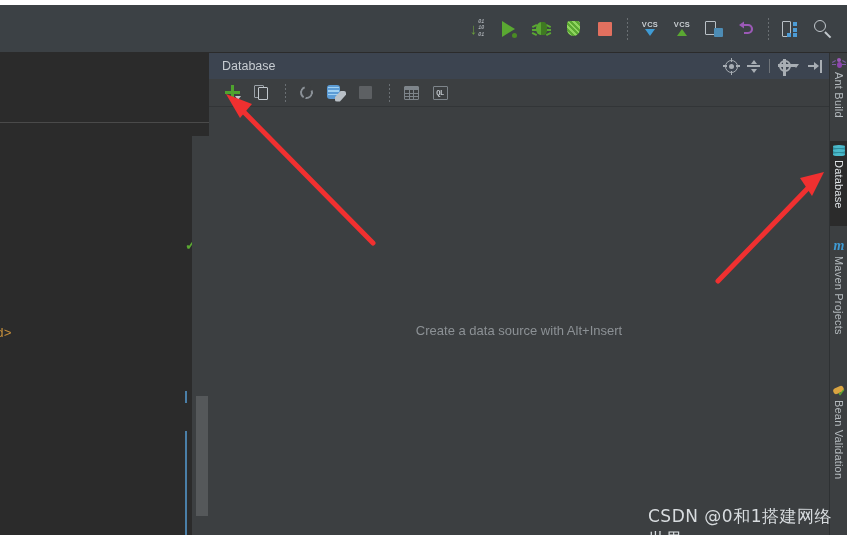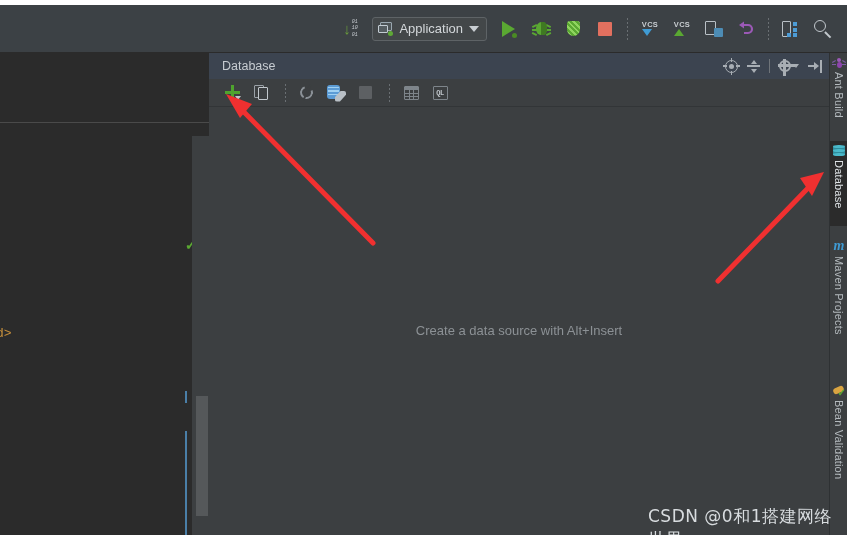--- a/index.html
+++ b/index.html
@@ -74,21 +74,21 @@
   
   .ico-cov { position:relative; width:19px; height:18px; }
   .ico-cov .shield { position:absolute; left:3px; top:1px; width:13px; height:15px;
     background:#5aa832; border-radius:3px 3px 7px 7px;
     background-image:repeating-linear-gradient(45deg,#5aa832 0 2px,#8fd45f 2px 4px); }
 
   
   .ico-stop { width:14px; height:14px; background:#e2705f; border-radius:1px; }
 
   
-  .ico-vcs { display:flex; flex-direction:column; align-items:flex-start; line-height:1; }
+  .ico-vcs { display:flex; flex-direction:column; align-items:center; line-height:1; }
   .ico-vcs .t { font-size:7.5px; font-weight:bold; color:#c9ced2; letter-spacing:.3px; }
   .ico-vcs .a-down { width:0;height:0;border-left:5px solid transparent;border-right:5px solid transparent;
     border-top:7px solid #3f9bd4; margin-top:1px; }
   .ico-vcs .a-up { width:0;height:0;border-left:5px solid transparent;border-right:5px solid transparent;
     border-bottom:7px solid #5aa832; margin-top:1px; }
 
   
   .ico-diff { position:relative; width:18px; height:16px; }
   .ico-diff .p1 { position:absolute; left:0; top:0; width:11px; height:14px;
     border:1.4px solid #b9c0c6; border-radius:1px; }
@@ -293,29 +293,20 @@
       <div class="ico-binary">
         <span class="arr">↓</span>
         <span class="bits">
             <i>01</i>
             <i>10</i>
             <i>01</i>
           </span>
       </div>
     </div>
 
-    <div class="run-config">
-      <span class="rc-icon">
-        <span class="box1"></span>
-          <span class="box2"></span>
-          <span class="dot"></span>
-      </span>
-      <span class="rc-label">Application</span>
-      <span class="rc-caret"></span>
-    </div>
 
     <div class="tb-btn">
       <span class="ico-run">
         <span class="tri"></span>
           <span class="dot"></span>
       </span>
     </div>
 
     <div class="tb-btn">
       <span class="ico-debug">

